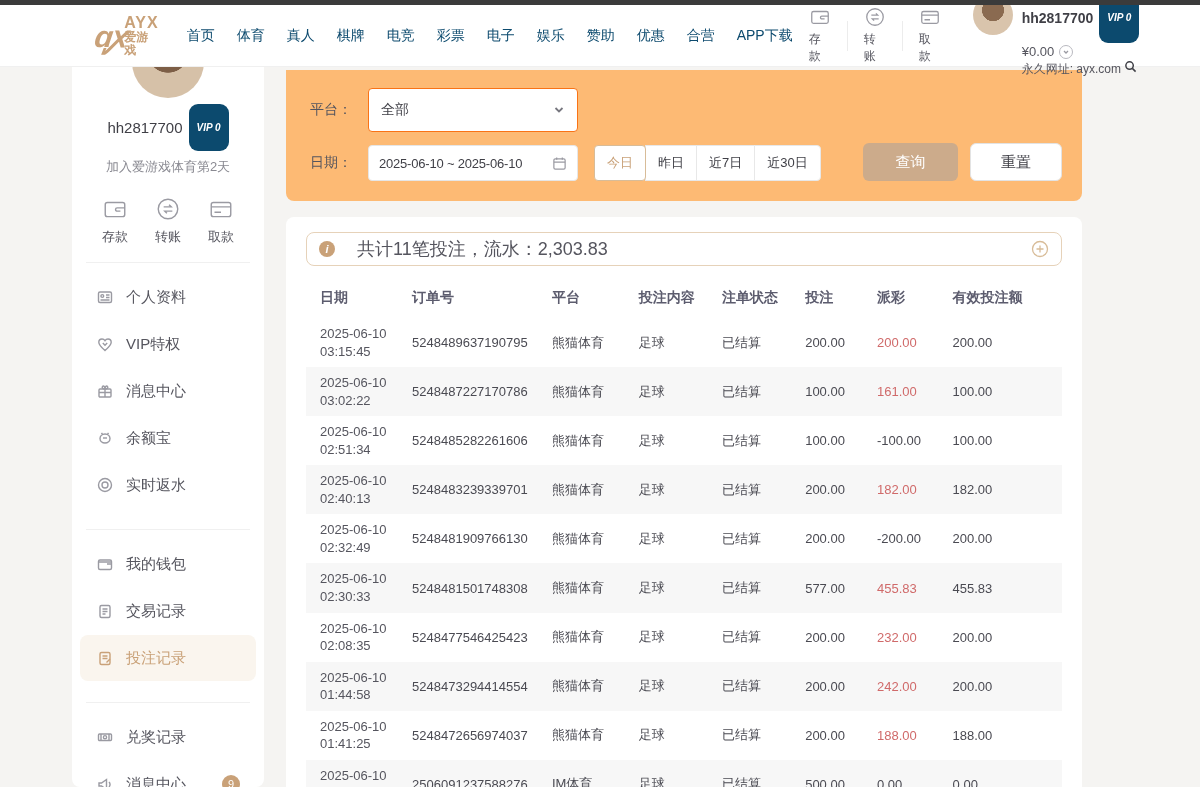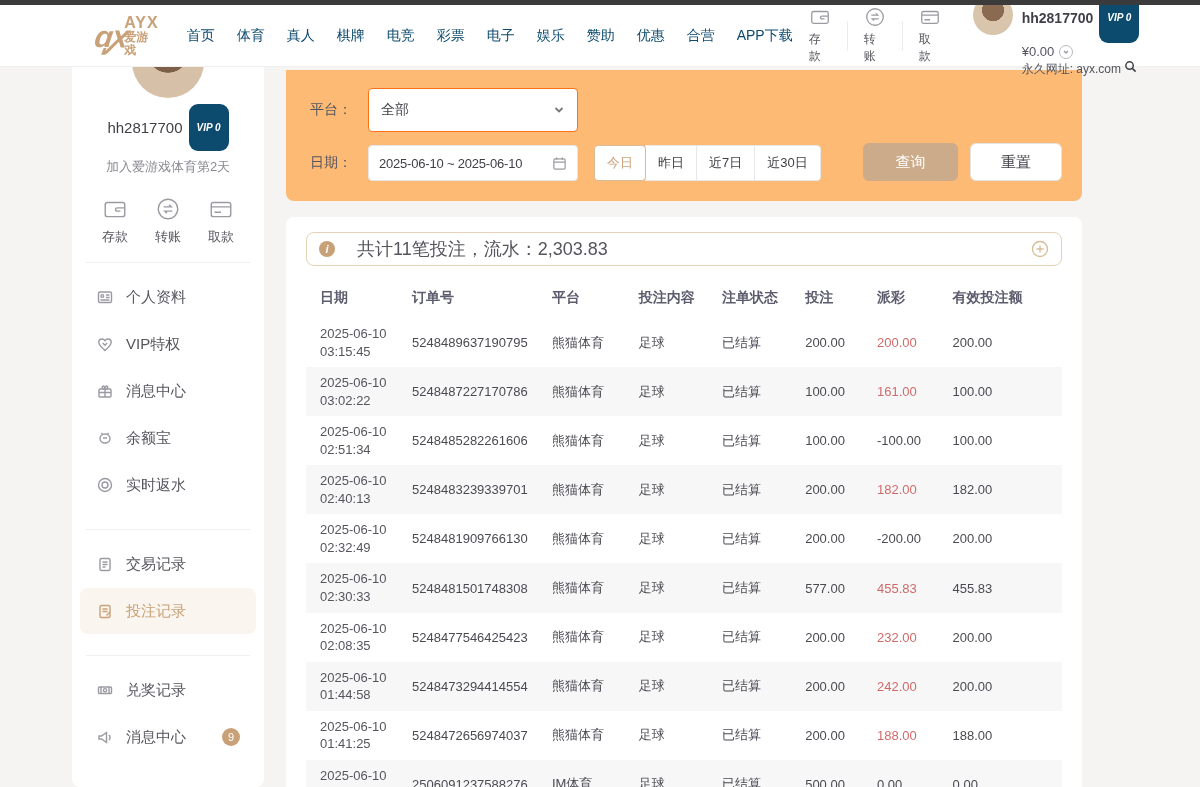--- a/index.html
+++ b/index.html
@@ -262,20 +262,27 @@
               <circle cx="9" cy="9" r="6.5"></circle>
               <circle cx="9" cy="9" r="3"></circle>
             </svg>
             <span class="menu-label">实时返水</span>
           </div>
         </div>
         <div class="sb-sep"></div>
         <div class="menu-group">
           <div class="menu-item">
             <svg viewBox="0 0 18 18">
+              <rect x="2.5" y="5" width="13" height="9.5" rx="1.5"></rect>
+              <path d="M11 9 h4.5 M2.5 7 h13"></path>
+            </svg>
+            <span class="menu-label">我的钱包</span>
+          </div>
+          <div class="menu-item">
+            <svg viewBox="0 0 18 18">
               <rect x="4" y="3.5" width="10" height="12" rx="1.5"></rect>
               <path d="M6.5 7 h5 M6.5 9.5 h5 M6.5 12 h3"></path>
             </svg>
             <span class="menu-label">交易记录</span>
           </div>
           <div class="menu-item active">
             <svg viewBox="0 0 18 18">
               <rect x="4" y="3.5" width="10" height="12" rx="1.5"></rect>
               <path d="M6.5 7 h5 M6.5 9.5 h5 M10.5 13.5 l3.5 -3.5"></path>
             </svg>

